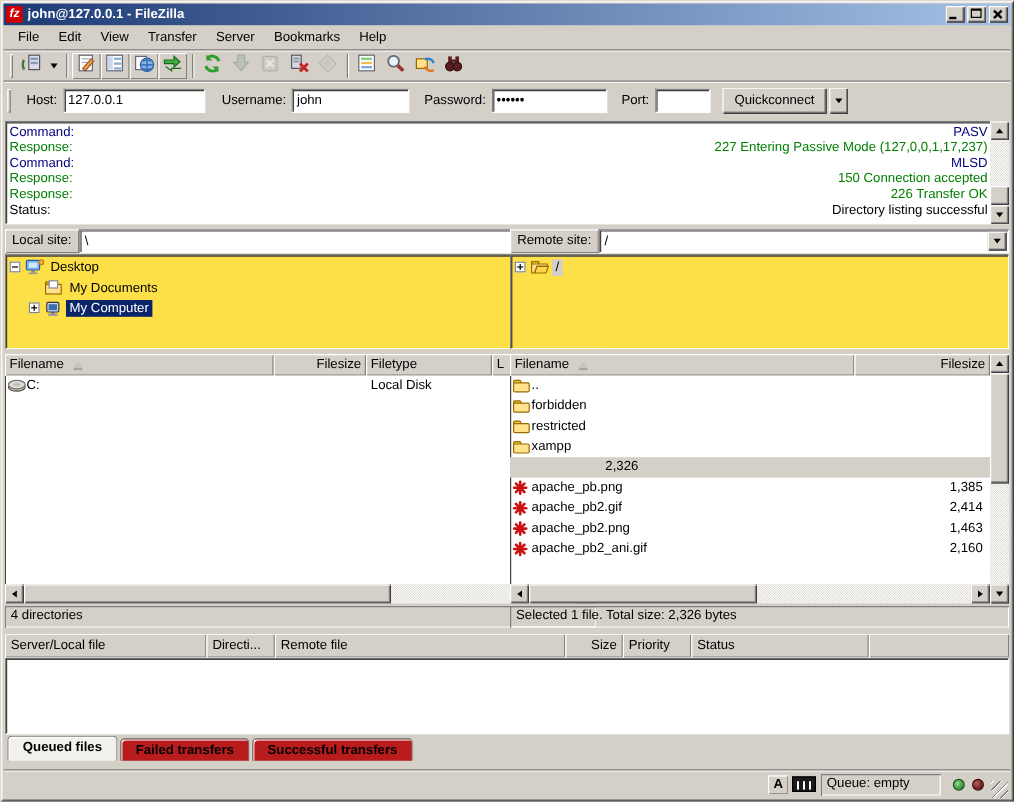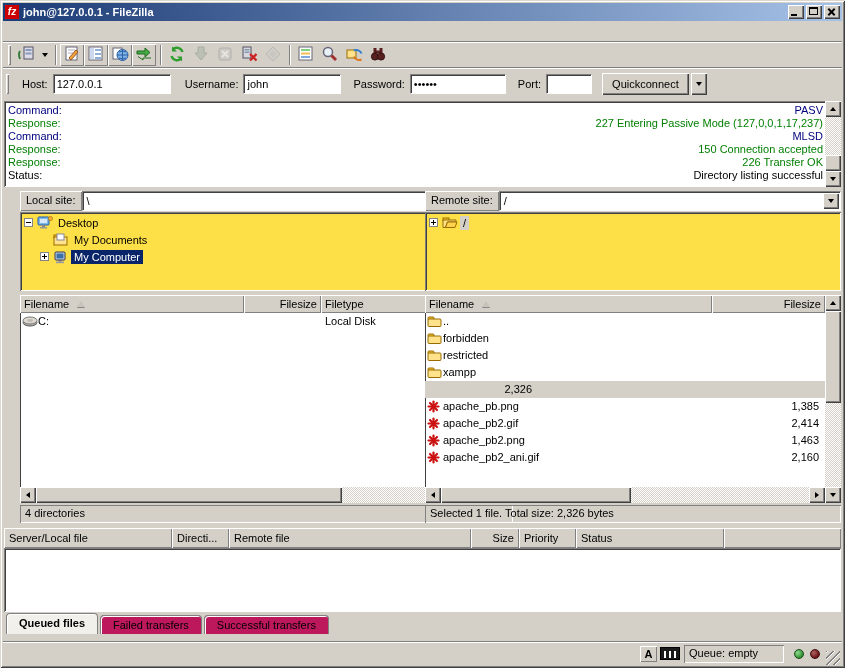--- a/index.html
+++ b/index.html
@@ -67,21 +67,21 @@
   .sbh { height: 16px; display: flex; }
   .sb-btn { width: 16px; height: 16px; flex: 0 0 auto; background: #D4D0C8;
     box-shadow: inset 1px 1px 0 #fff, inset -1px -1px 0 #404040, inset -2px -2px 0 #808080;
     display: flex; align-items: center; justify-content: center; }
   .sb-track { flex: 1; display: flex; flex-direction: column; }
   .sb-track.h { flex-direction: row; }
   .sb-thumb { background: #D4D0C8; box-shadow: inset 1px 1px 0 #fff, inset -1px -1px 0 #404040, inset -2px -2px 0 #808080; }
 
   
   .pane { position: absolute; top: 190px; height: 332px; }
-  .pane.left { left: 20px; width: 493px; }
+  .pane.left { left: 4px; width: 493px; }
   .pane.right { left: 425px; width: 416px; }
   .sitebar { height: 22px; display: flex; align-items: center; }
   .site-label { height: 20px; padding: 3px 6px; background: #D4D0C8; flex: 0 0 auto;
     box-shadow: inset 1px 1px 0 #fff, inset -1px -1px 0 #808080; }
   .site-combo { flex: 1; height: 20px; background: #fff; display: flex; align-items: center;
     border: 1px solid #808080; border-right-color: #fff; border-bottom-color: #fff; box-shadow: inset 1px 1px 0 #404040; }
   .site-value { flex: 1; padding: 0 4px; }
   .combo-btn { width: 16px; height: 16px; margin-right: 1px; background: #D4D0C8;
     box-shadow: inset 1px 1px 0 #fff, inset -1px -1px 0 #404040, inset -2px -2px 0 #808080;
     display: flex; align-items: center; justify-content: center; }
@@ -119,22 +119,22 @@
   .statusline { margin-top: 2px; height: 18px; padding: 2px 5px; white-space: nowrap; overflow: hidden;
     box-shadow: inset 1px 1px 0 #808080, inset -1px -1px 0 #fff; }
 
   
   .queue-header { position: absolute; left: 4px; top: 528px; width: 837px; height: 20px; display: flex; }
   .qcell { height: 20px; padding: 3px 5px; background: #D4D0C8; white-space: nowrap; overflow: hidden;
     box-shadow: inset 1px 1px 0 #fff, inset -1px -1px 0 #808080; display: flex; align-items: center; flex: 0 0 auto; }
   .queue-body { position: absolute; left: 4px; top: 548px; width: 837px; height: 64px; background: #fff;
     box-shadow: inset 1px 1px 0 #808080, inset -1px -1px 0 #fff, inset 2px 2px 0 #404040; }
   .tabsrow { position: absolute; left: 6px; top: 613px; height: 21px; display: flex; align-items: flex-start; }
-  .tab { padding: 3px 12px; height: 19px; background: #be185d; border: 1px solid #808080; border-bottom: none;
-    border-radius: 4px 4px 0 0; box-shadow: inset 1px 1px 0 #fff; margin-right: 2px; margin-top: 2px; white-space: nowrap; }
+  .tab { padding: 3px 12px; height: 19px; background: #b91c1c; border: 1px solid #808080; border-bottom: none;
+    border-radius: 4px 4px 0 0; box-shadow: inset 1px 1px 0 #fff; margin-right: 2px; margin-top: 2px; white-space: nowrap; font-weight: bold; }
   .tab.active { background: #F2F0EA; font-weight: bold; margin-top: 0; height: 21px; }
 
   
   .statusbar { position: absolute; left: 3px; right: 3px; bottom: 3px; height: 24px;
     border-top: 1px solid #808080; box-shadow: inset 0 1px 0 #fff;
     display: flex; align-items: center; justify-content: flex-end; padding: 0 2px; }
   .dt-icon { width: 17px; height: 16px; display: flex; align-items: center; justify-content: center;
     font-weight: bold; font-size: 11px; box-shadow: inset 1px 1px 0 #fff, inset -1px -1px 0 #808080; margin-right: 3px; }
   .speed-icon { width: 20px; height: 13px; background: #1a1a1a; border: 1px solid #000; margin-right: 4px;
     background-image: linear-gradient(90deg, transparent 3px, #fff 3px, #fff 5px, transparent 5px, transparent 8px, #fff 8px, #fff 10px, transparent 10px, transparent 13px, #fff 13px, #fff 15px, transparent 15px);
@@ -162,20 +162,29 @@
       <span class="winbtn">
           <i class="glyph-max"></i>
         </span>
       <span class="winbtn">
           <i class="glyph-x1"></i>
           <i class="glyph-x2"></i>
         </span>
     </span>
   </div>
 
+  <div class="menubar" id="menubar">
+      <div class="menu-item">File</div>
+      <div class="menu-item">Edit</div>
+      <div class="menu-item">View</div>
+      <div class="menu-item">Transfer</div>
+      <div class="menu-item">Server</div>
+      <div class="menu-item">Bookmarks</div>
+      <div class="menu-item">Help</div>
+    </div>
 
   <div class="toolbar" id="toolbar">
       <span class="grip"></span>
       <span class="tb-btn">
         <span class="tb-ic"><svg width="18" height="18">
             <rect x="7" y="2" width="9" height="12" fill="#dcdce8" stroke="#556"></rect>
             <rect x="8.5" y="4" width="6" height="2" fill="#8899bb"></rect>
             <rect x="8.5" y="7.5" width="6" height="2" fill="#8899bb"></rect>
             <path d="M3 6 q-2 3 0 8" stroke="#3a7a3a" fill="none" stroke-width="2"></path>
           </svg></span>

